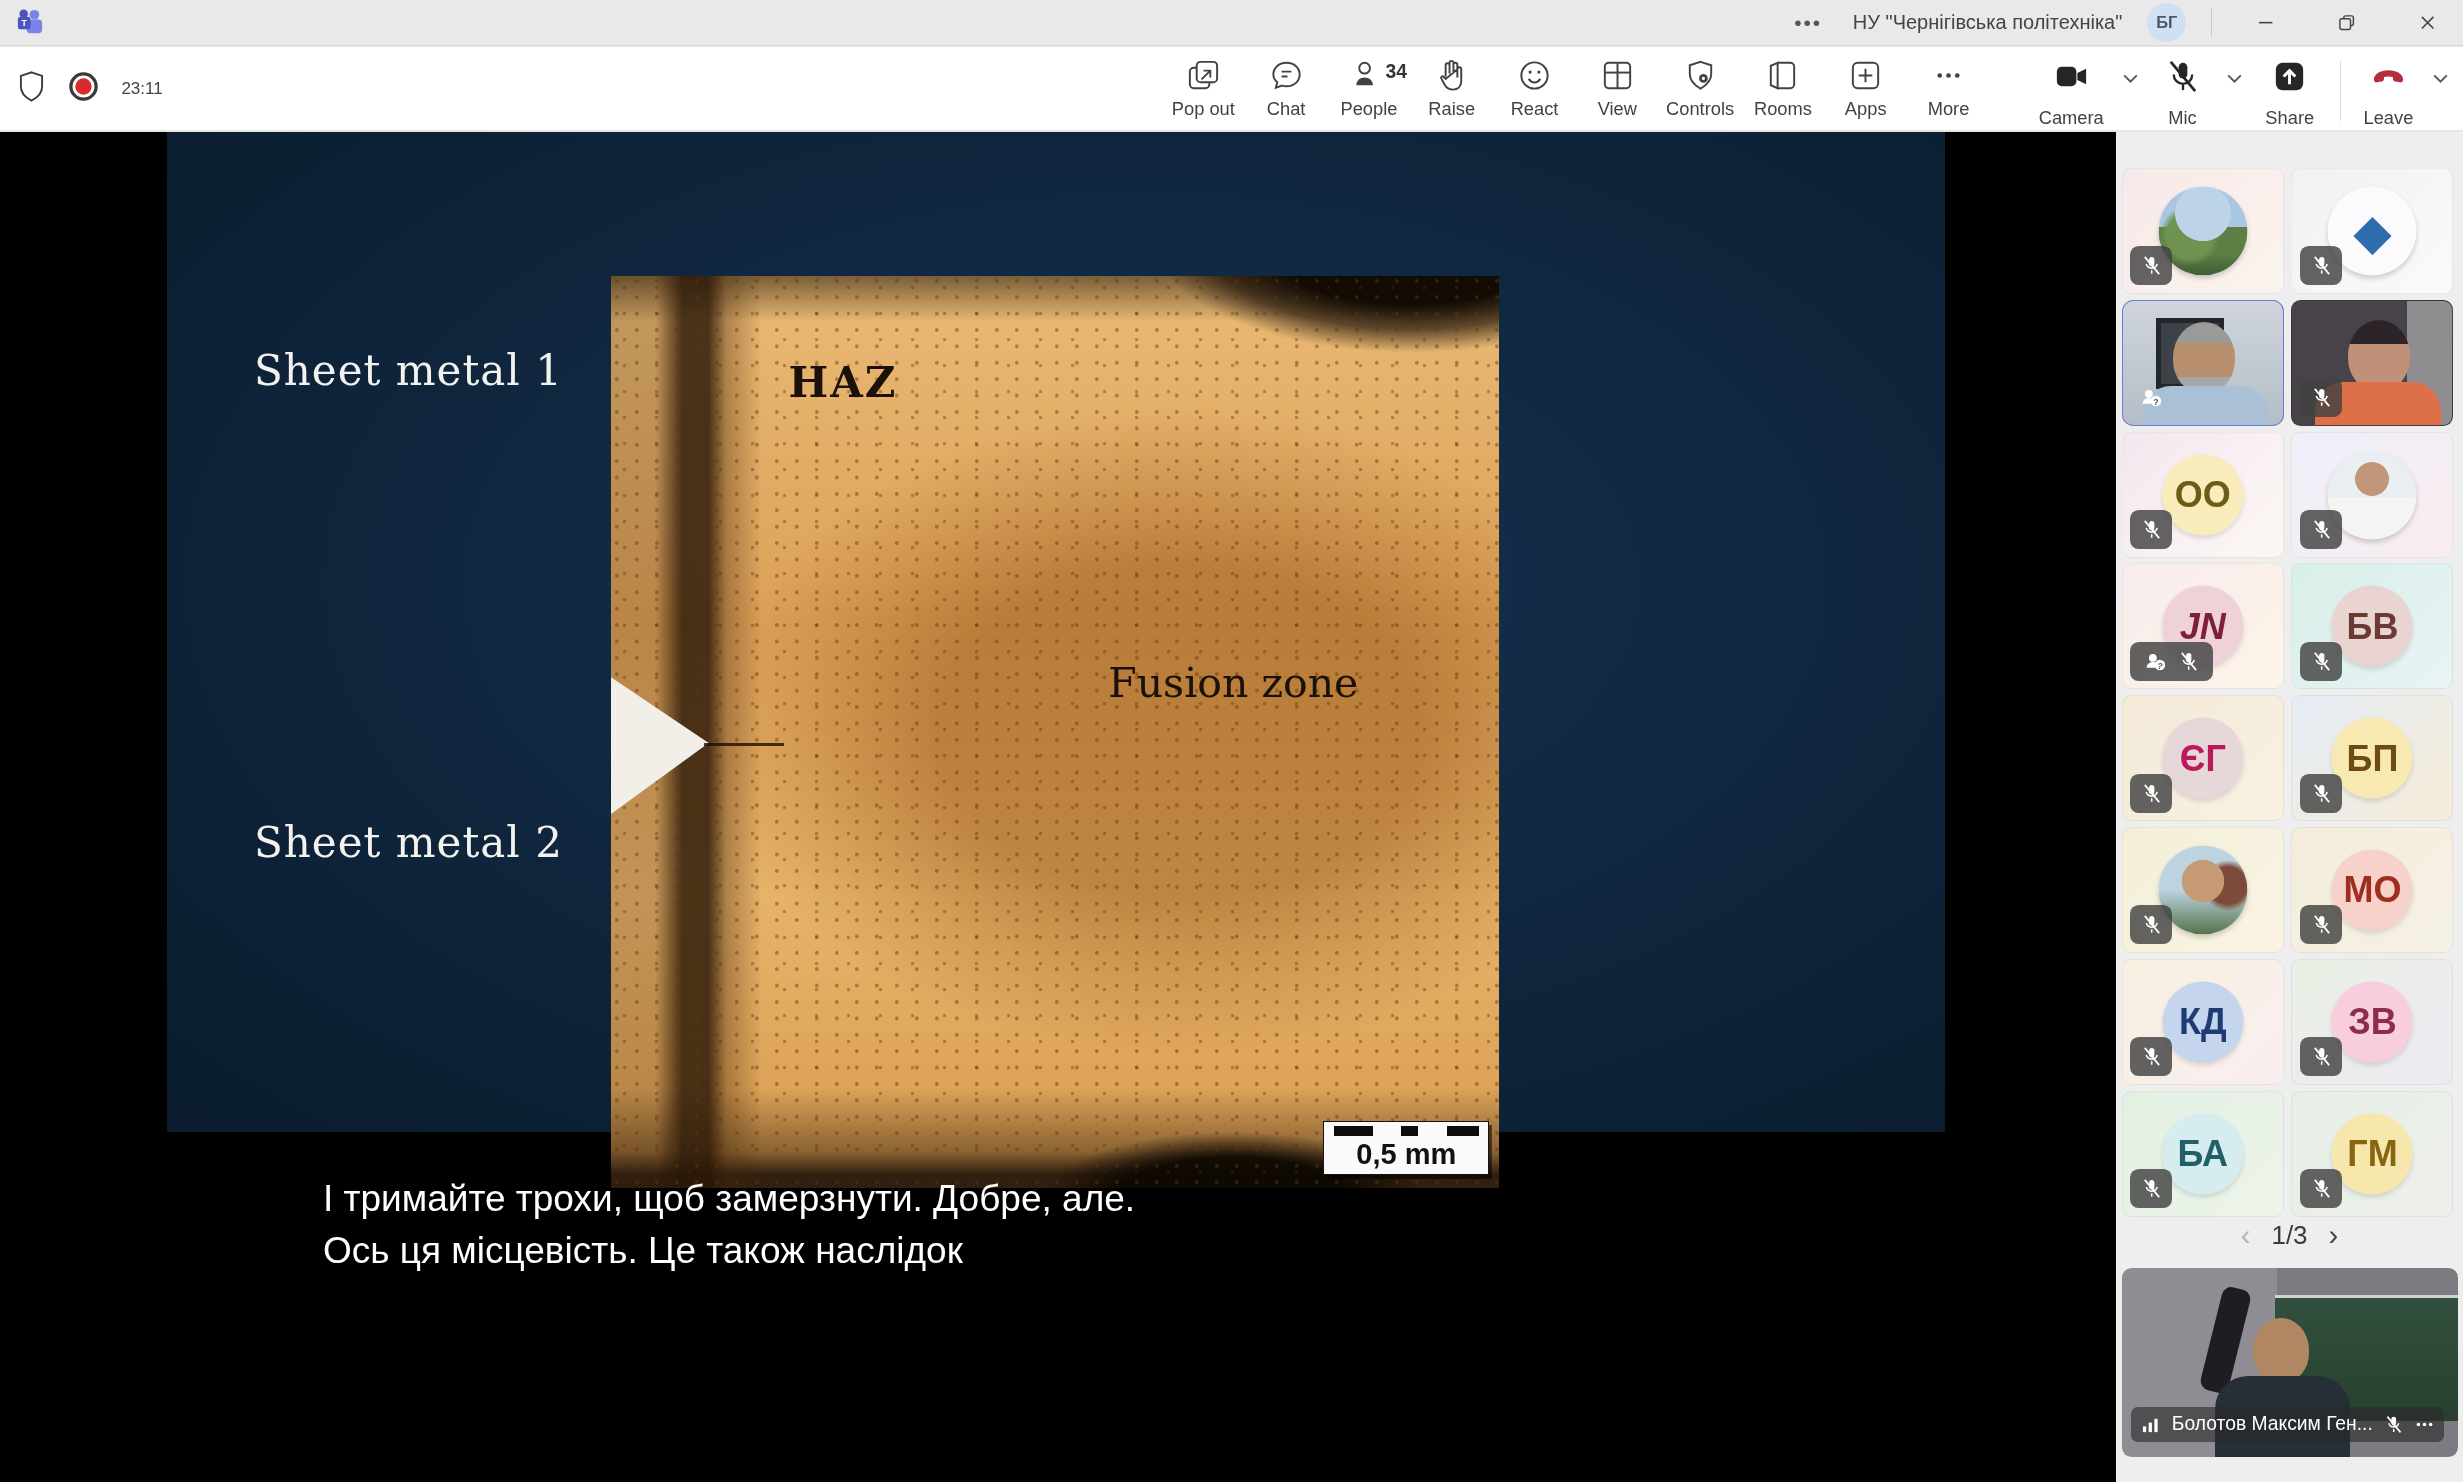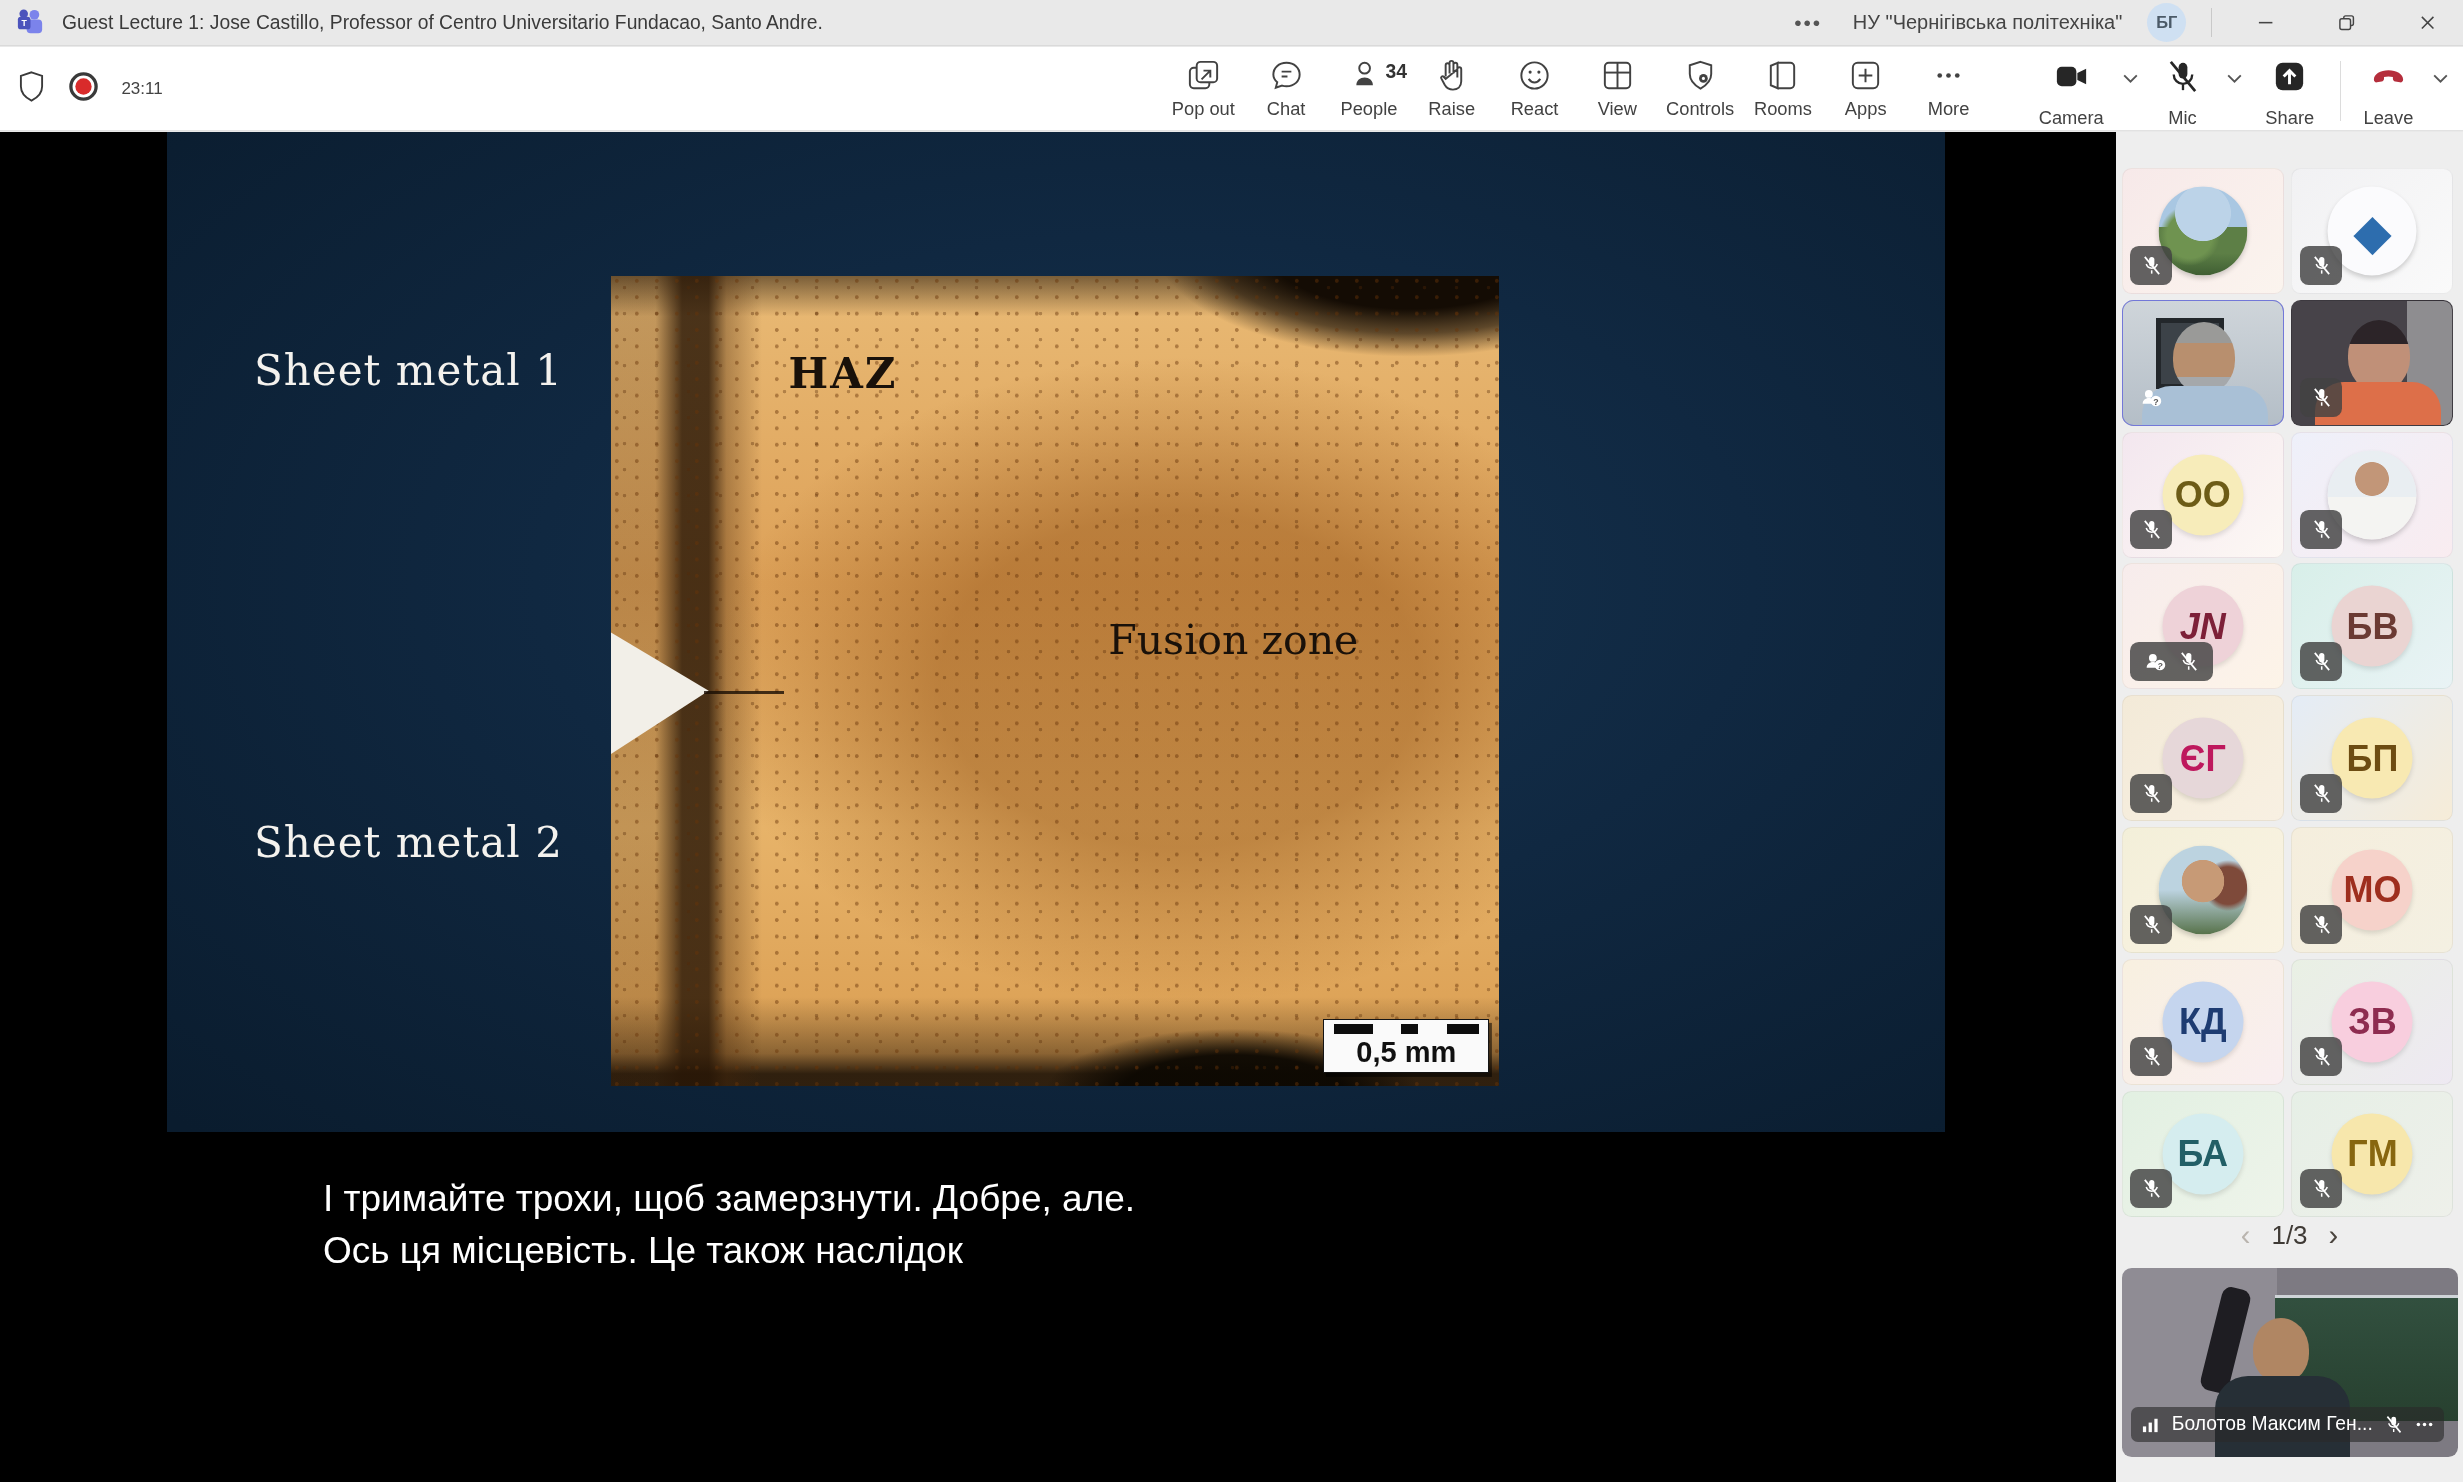--- a/index.html
+++ b/index.html
@@ -48,21 +48,21 @@
   .bottom-strip { height:75px; background:#f2f2f2; position:relative; }
 
   
   .slide { position:absolute; left:167px; top:0; width:1778px; height:1000px;
            background: radial-gradient(ellipse 1352px 772px at 55% 45%, #153350 0%, #102841 45%, #0a1c2e 100%); }
   .slide-label { position:absolute; color:#f4f2ee; font-family:"DejaVu Serif", serif; font-size:42px; letter-spacing:1px; }
   .lab1 { left:87px; top:214px; }
   .lab2 { left:87px; top:686px; }
 
   
-  .micro { position:absolute; left:444px; top:144px; width:888px; height:810px; overflow:hidden;
+  .micro { position:absolute; left:444px; top:144px; width:888px; height:912px; overflow:hidden;
     background:
       radial-gradient(circle 1.9px at 5.8px 4.8px, rgba(104,52,8,.45) 0 1.5px, transparent 2.3px),
       radial-gradient(circle 1.9px at 13.5px 11.6px, rgba(82,40,6,.35) 0 1.4px, transparent 2.1px),
       radial-gradient(ellipse 328px 145px at 90% -4%, #140c04 0 45%, rgba(20,12,4,.65) 62%, transparent 78%),
       radial-gradient(ellipse 251px 87px at 70% 101%, rgba(12,8,2,.95) 0 45%, transparent 75%),
       radial-gradient(ellipse 599px 415px at 64% 50%, rgba(136,72,14,.42) 0 40%, rgba(136,72,14,.16) 62%, transparent 78%),
       linear-gradient(90deg, rgba(46,24,6,.20) 0 5%, rgba(40,22,6,.82) 8% 11%, rgba(70,38,10,.35) 13%, transparent 17%),
       linear-gradient(180deg, rgba(30,18,6,.55) 0, transparent 5%),
       linear-gradient(0deg, rgba(18,10,3,.85) 0 1.5%, rgba(18,10,3,.4) 4%, transparent 11%),
       linear-gradient(180deg, #e9ba75 0%, #dda158 38%, #e7b369 68%, #d99c50 100%);
@@ -137,21 +137,20 @@
     <div class="tb-left">
       <span style="display:flex;">
         <svg width="33" height="33" viewBox="0 0 34 34">
           <circle cx="21" cy="9" r="5" fill="#7b83eb"></circle>
           <rect x="13" y="14" width="16" height="14" rx="4" fill="#7b83eb"></rect>
           <circle cx="10" cy="8" r="4.4" fill="#4b53bc"></circle>
           <rect x="4" y="11" width="13" height="13" rx="3" fill="#4b53bc"></rect>
           <text x="10.5" y="21" font-size="9" fill="#fff" text-anchor="middle" font-weight="bold">T</text>
         </svg>
       </span>
-      <span class="tb-title">Guest Lecture 1: Jose Castillo, Professor of Centro Universitario Fundacao, Santo Andre.</span>
     </div>
     <div class="tb-right">
       <span class="tb-dots">•••</span>
       <span class="tb-org">НУ "Чернігівська політехніка"</span>
       <span class="tb-badge">БГ</span>
       <span class="tb-divider"></span>
       <span class="winbtn">
         <svg viewBox="0 0 20 20">
             <line x1="3" y1="10" x2="17" y2="10" stroke="#444" stroke-width="1.6"></line>
           </svg>

